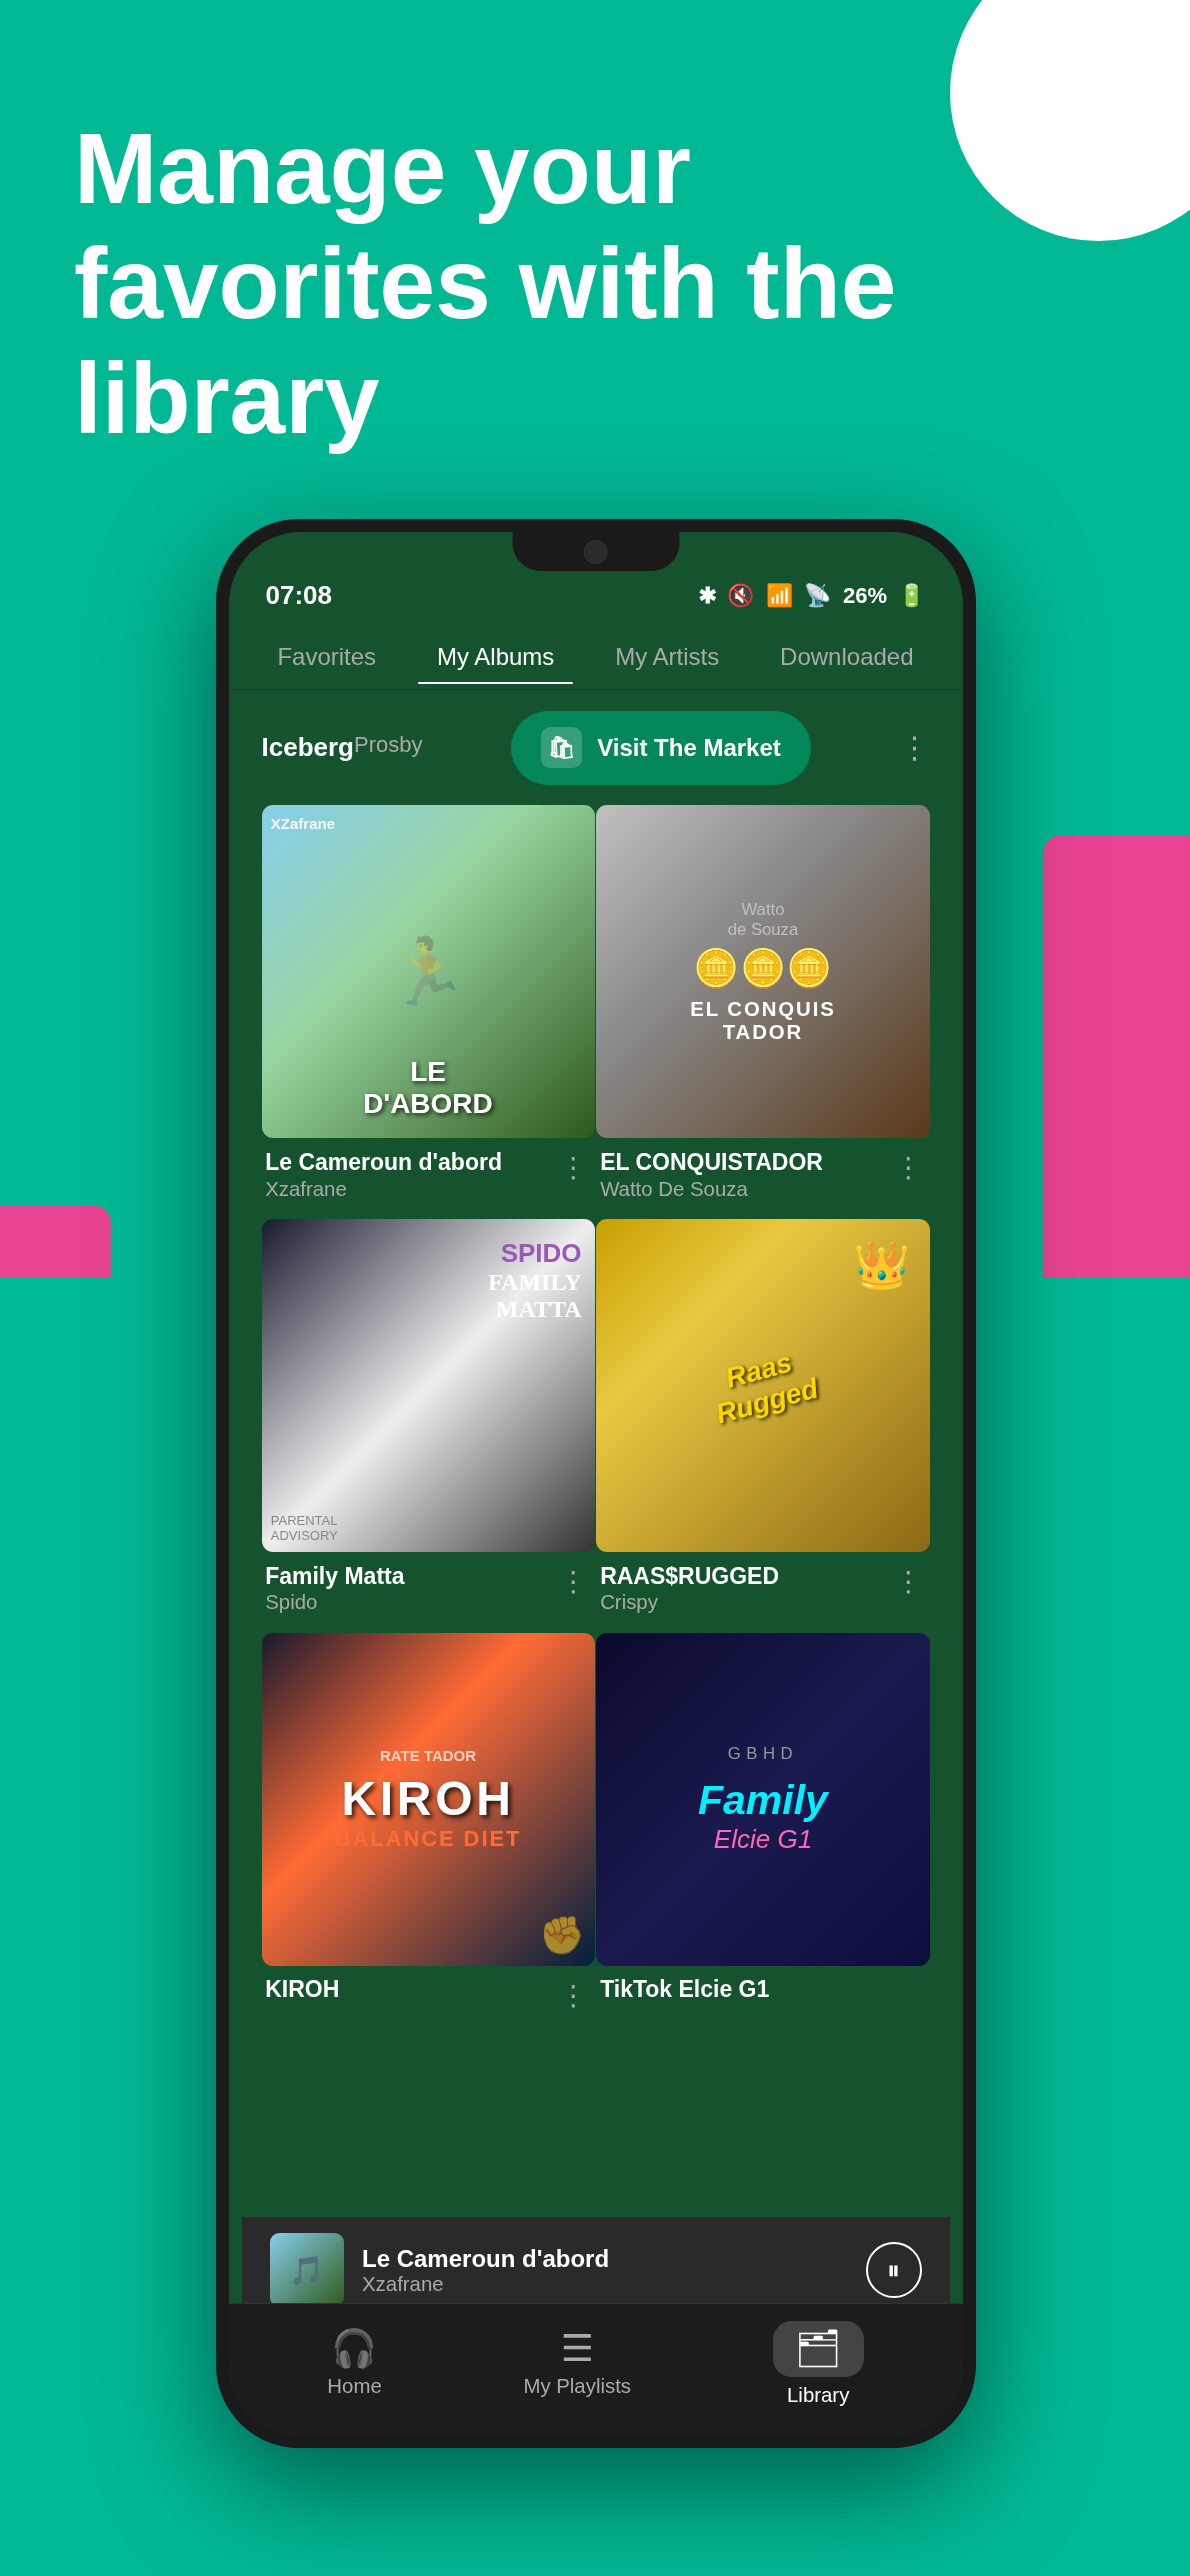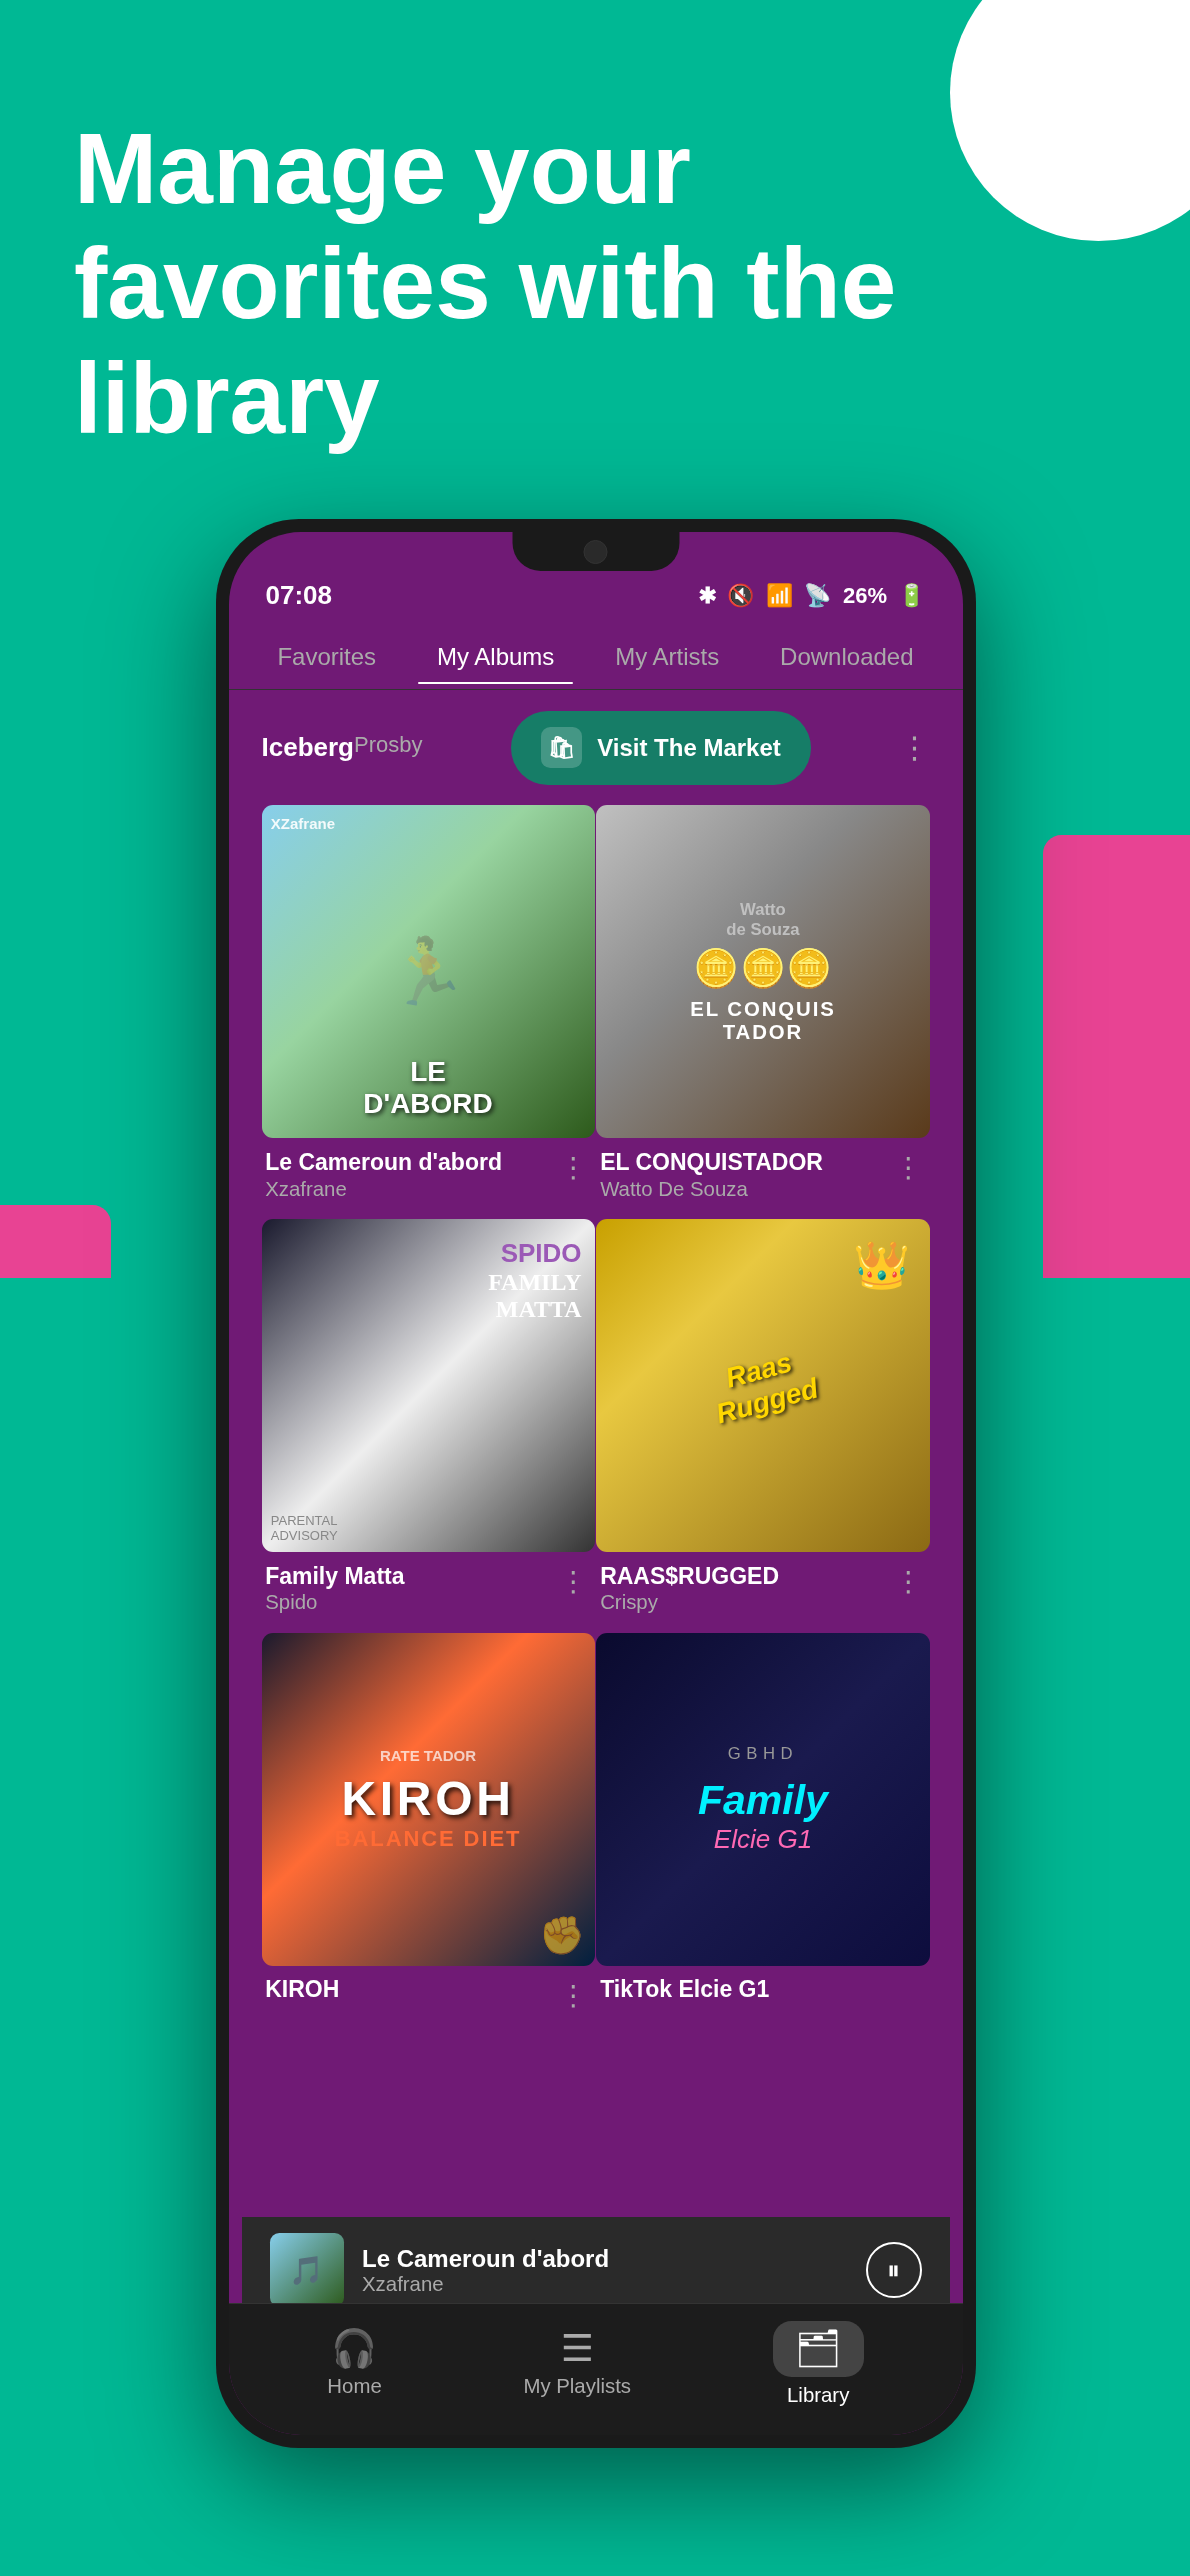--- a/index.html
+++ b/index.html
@@ -95,21 +95,21 @@
       overflow: hidden;
     }
 
     
     .phone-screen {
       position: absolute;
       top: 13px;
       left: 13px;
       right: 13px;
       bottom: 13px;
-      background: #701a75;
+      background: #14532d;
       border-radius: 72px;
       overflow: hidden;
     }
 
     
     .phone-notch {
       position: absolute;
       top: 0;
       left: 50%;
       transform: translateX(-50%);
@@ -454,21 +454,21 @@
               <div class="album-artist">Xzafrane</div>
             </div>
             <span class="album-dots">⋮</span>
           </div>
         </div>
 
         <div class="album-card">
           <div class="album-art">
             <div class="art-inner art-el-conquistador">
               <div style="text-align:center;">
-                <div style="color:#c0c0c0;font-size:16.7px;font-weight:700;">Watto<br>de Souza</div>
+                <div style="color:#c0c0c0;font-size:16.7px;font-weight:400;">Watto<br>de Souza</div>
                 <div style="font-size:37px;margin:7.4px 0;">🪙🪙🪙</div>
                 <div style="color:white;font-size:20.4px;font-weight:900;letter-spacing:1.9px;">EL CONQUIS<br>TADOR</div>
               </div>
             </div>
           </div>
           <div class="album-info">
             <div class="album-text">
               <div class="album-title">EL CONQUISTADOR</div>
               <div class="album-artist">Watto De Souza</div>
             </div>

